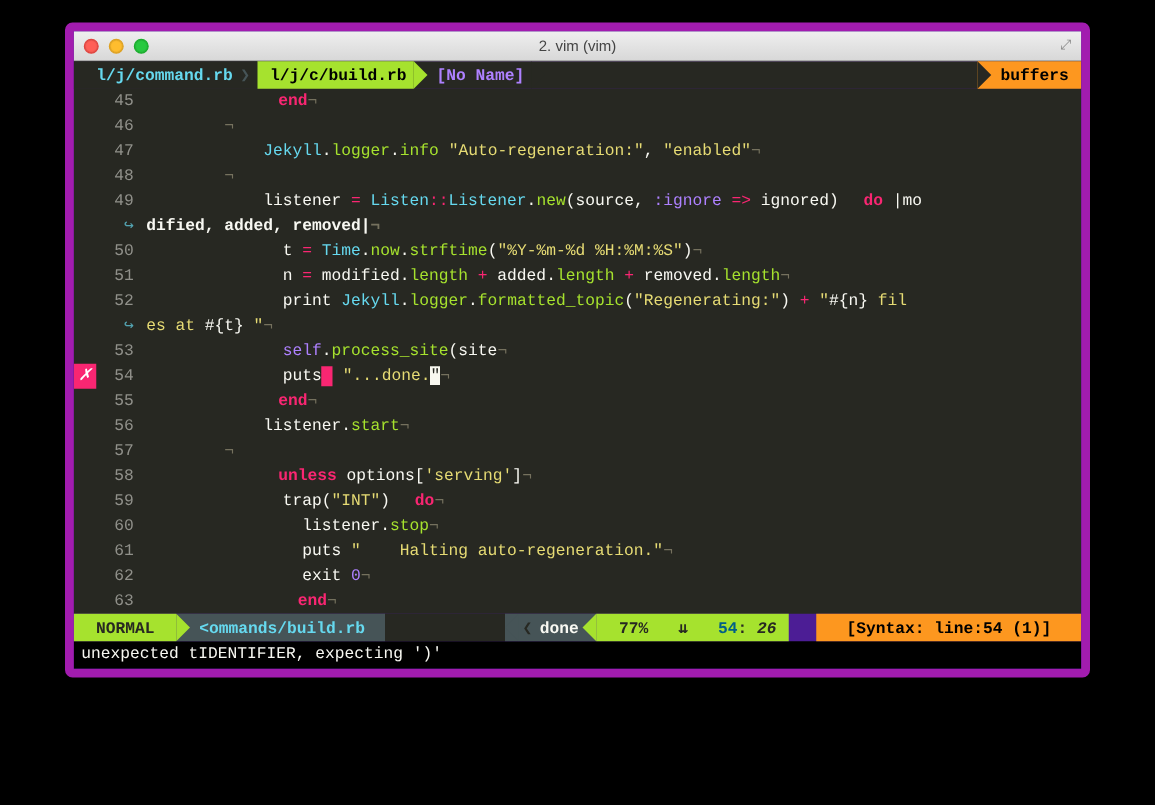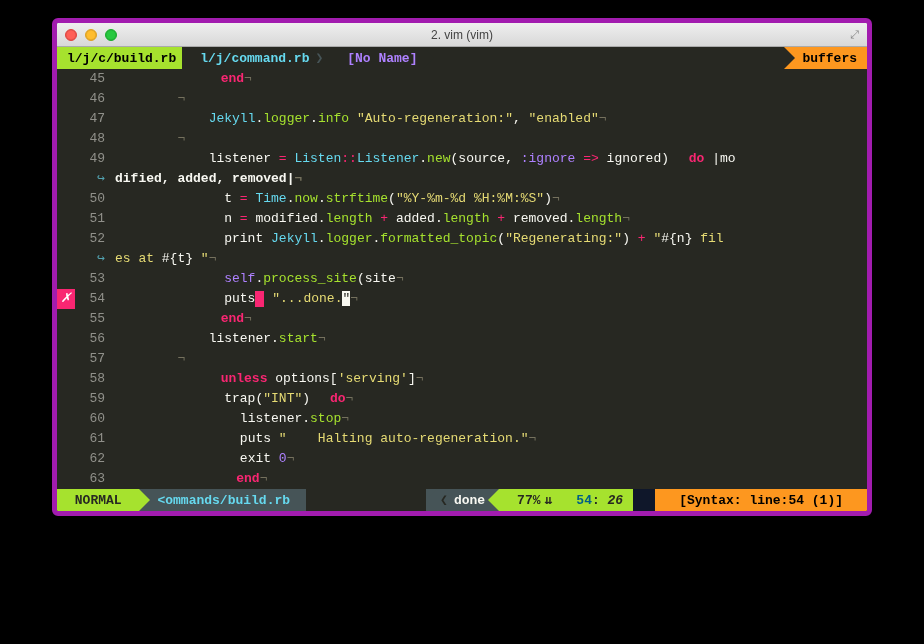--- a/index.html
+++ b/index.html
@@ -7,25 +7,25 @@
     background: #000;
     font-family: Menlo, Monaco, "Courier New", monospace;
     font-size: 13px;
     display: flex;
     justify-content: center;
     align-items: flex-start;
     padding: 18px 0;
   }
   .window {
     width: 820px;
-    background: #0f172a;
+    background: #4c1d95;
     border-radius: 6px;
     box-shadow: 0 12px 30px rgba(0,0,0,0.7);
     overflow: hidden;
-    border: 5px solid #a21caf;
+    border: 7px solid #a21caf;
   }
   .titlebar {
     height: 24px;
     background: linear-gradient(#efefef, #d8d8d8);
     border-bottom: 1px solid #aaa;
     display: flex;
     align-items: center;
     position: relative;
     padding: 0 8px;
   }
@@ -124,21 +124,21 @@
     border-top:11px solid transparent; border-bottom:11px solid transparent;
     border-left:11px solid #465457;
   }
   .seg.ft { background:#465457; color:#f8f8f2; padding-left:4px; padding-right:14px;}
   .seg.ft::before {
     content:""; position:absolute; left:0; top:0;
     border-top:11px solid transparent; border-bottom:11px solid transparent;
     border-right:11px solid #465457;
   }
   .seg.filler { flex:1; background:#272822; padding:0;}
-  .seg.pct { background:#a6e22e; padding-left:18px;}
+  .seg.pct { background:#a6e22e; padding-left:18px;gap:20px;}
   .seg.pct::after {
     content:""; position:absolute; left:-11px; top:0;
     border-top:11px solid transparent; border-bottom:11px solid transparent;
     border-right:11px solid #a6e22e;
   }
   .seg.pos { background:#a6e22e; }
   .seg.pos .col { color:#272822;font-style:italic;}
   .seg.pos .ln { color:#005f87; font-weight:bold;}
   .seg.syntax { background:#fd971f; color:#000; padding:0 24px;margin-left:22px;}
 
@@ -153,26 +153,26 @@
     <div class="traffic">
       <div class="tl red"></div>
       <div class="tl yellow"></div>
       <div class="tl green"></div>
     </div>
     <div class="title-text">2. vim (vim)</div>
     <div class="expand">⤢</div>
   </div>
 
   <div class="tabline">
-    <div class="tab active">
-      <span>l/j/c/build.rb</span>
-    </div>
     <div class="tab inactive">
       <span>l/j/command.rb</span>
       <span style="color:#465457; margin-left:6px;">❯</span>
+    </div>
+    <div class="tab active">
+      <span>l/j/c/build.rb</span>
     </div>
     <div class="tab noname">
       <span>[No Name]</span>
       <span class="arrow-gray"></span>
     </div>
     <div class="buffers">
       <span>buffers</span>
     </div>
   </div>
 
@@ -298,13 +298,14 @@
     <div class="seg pct">
       <span>77%</span>
       <span style="margin:0 4px;">⇊</span>
     </div>
     <div class="seg pos">
       <span class="ln">54</span><span>: </span><span class="col">26</span>
     </div>
     <div class="seg syntax">[Syntax: line:54 (1)]</div>
   </div>
 
+  <div class="cmdline">unexpected tIDENTIFIER, expecting ')'</div>
 </div>
 
 </body></html>

